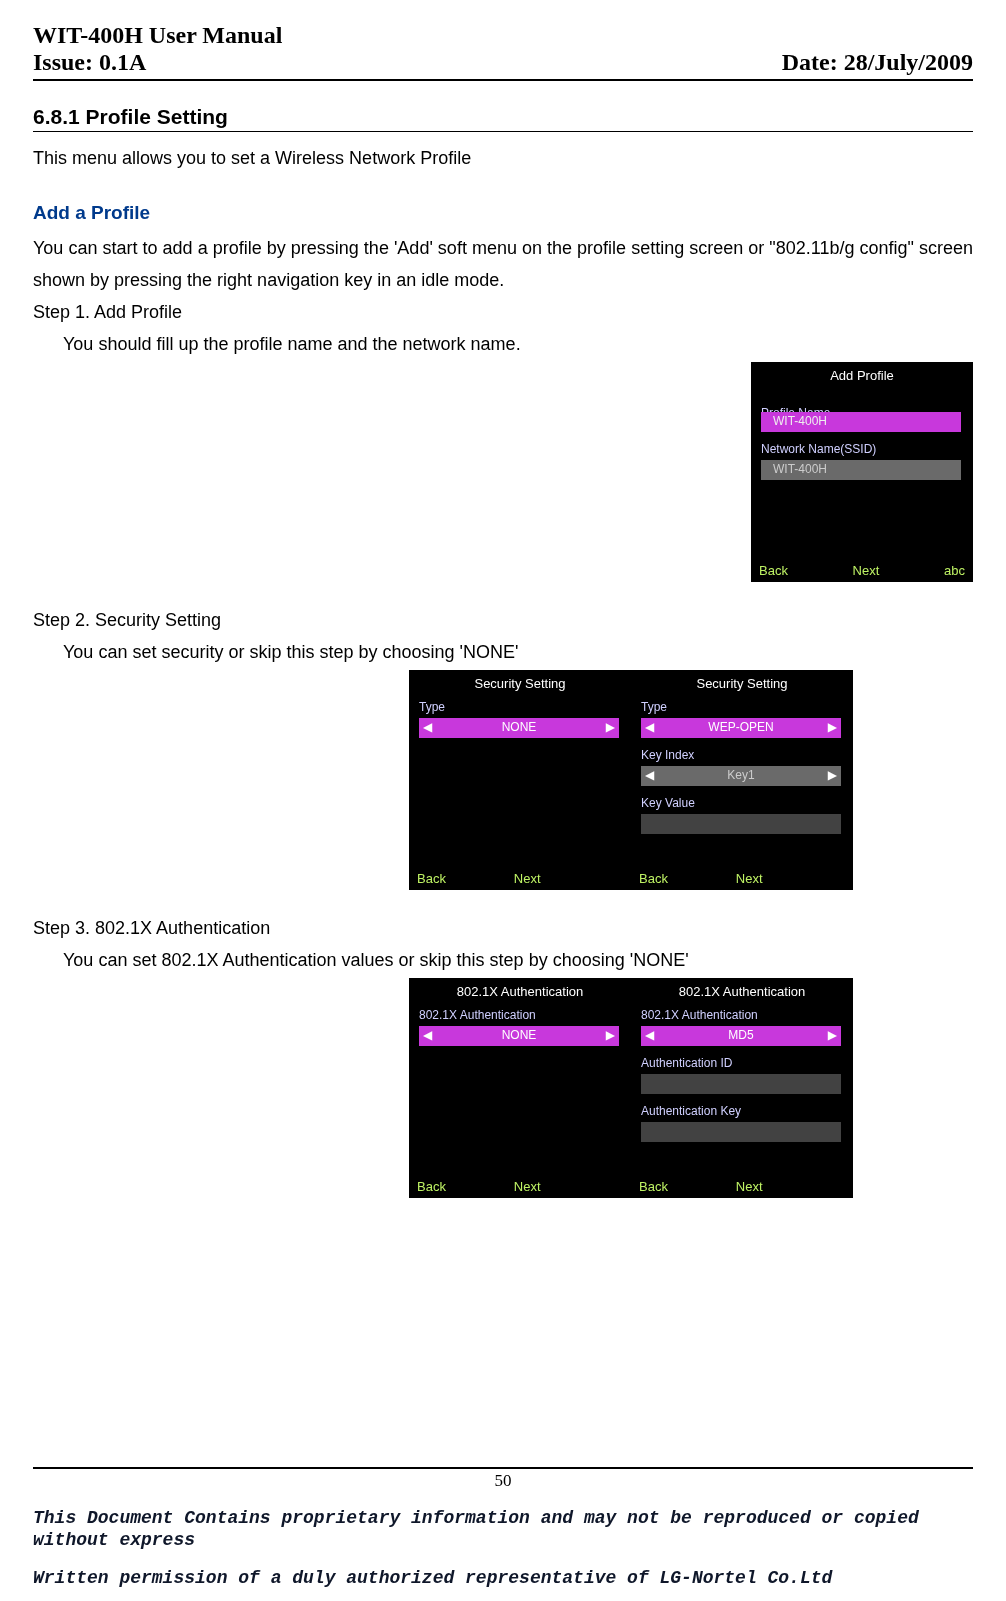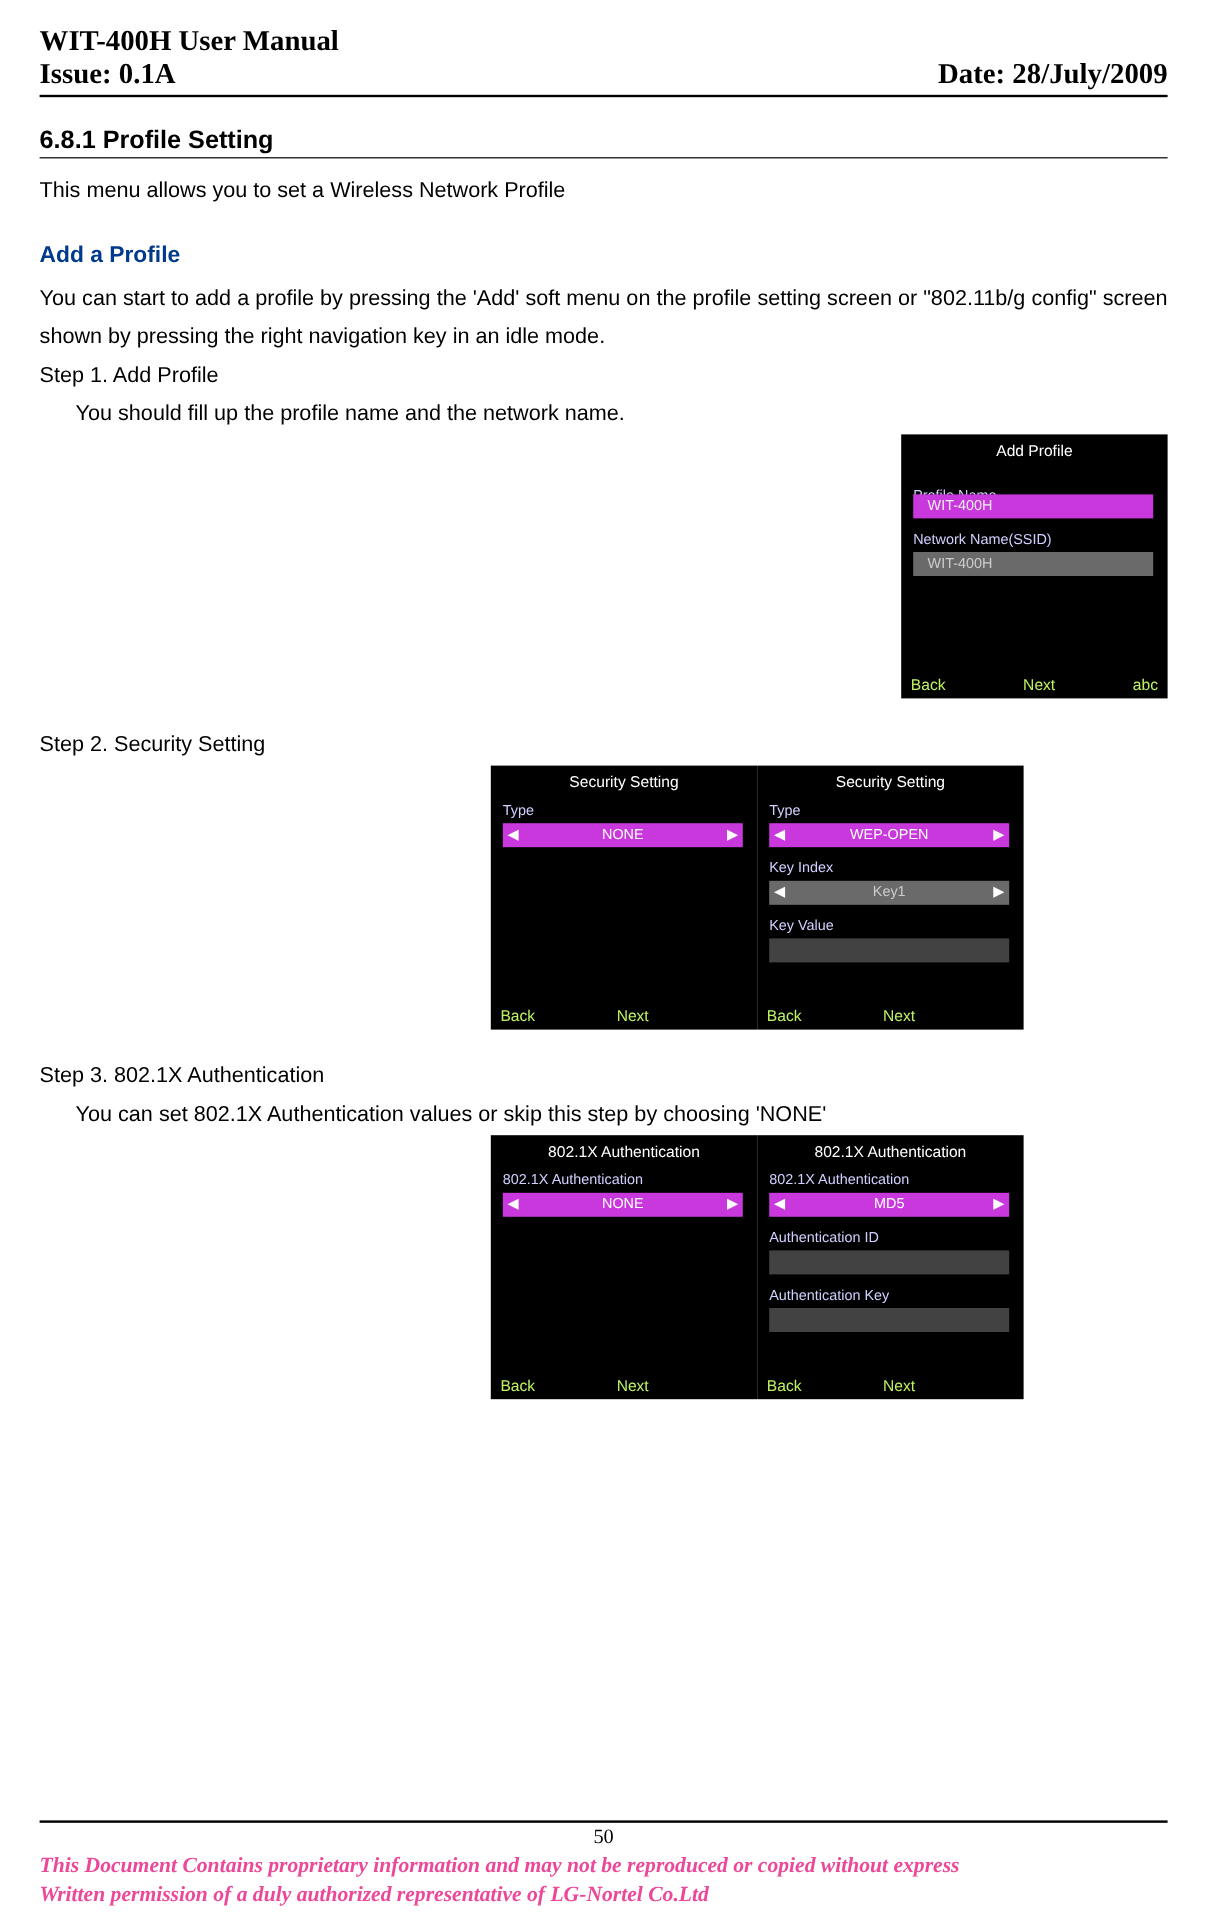--- a/index.html
+++ b/index.html
@@ -19,21 +19,21 @@
   .ph-field{position:absolute;left:10px;width:200px;height:20px;box-sizing:border-box;font-size:12px;padding:2px 12px;}
   .mag{background:#c838dc;color:#eee;}
   .gray{background:#6a6a6a;color:#ccc;}
   .dark{background:#424242;color:#ccc;}
   .mag-sel{background:#c838dc;text-align:center;color:#fff;}
   .arrow-l,.arrow-r{position:absolute;top:2px;font-size:12px;color:#fff;}
   .arrow-l{left:4px;} .arrow-r{right:4px;}
   .ph-soft{position:absolute;bottom:4px;width:100%;display:flex;justify-content:space-between;font-size:13px;color:#bef264;padding:0 8px;box-sizing:border-box;gap:48px;}
   .footer-rule{border:0;border-top:2px solid #000;margin:4px 0 0 0;}
   .pg-num{text-align:center;font-family:"Times New Roman",serif;font-size:17px;margin-top:2px;}
-  .disclaimer{font-family:Liberation Serif, serif;font-style:italic;font-weight:bold;color:#ec4899;font-size:18px;line-height:22px;margin-top:2px;}
+  .disclaimer{font-family:Liberation Mono, monospace;font-style:italic;font-weight:bold;color:#0f172a;font-size:18px;line-height:22px;margin-top:16px;}
 </style>
 </head>
 <body>
 
 <div class="page">
 
   <div class="hdr-row">
     <span>WIT-400H User Manual</span>
   </div>
   <div class="hdr-row">
@@ -61,20 +61,21 @@
       <div class="ph-field gray" style="top:98px">WIT-400H</div>
       <div class="ph-soft">
         <span>Back</span>
         <span>Next</span>
         <span>abc</span>
       </div>
     </div>
   </div>
 
   <div class="body-text" style="margin-top:22px">Step 2. Security Setting</div>
+  <div class="body-text indent">You can set security or skip this step by choosing 'NONE'</div>
 
   <div class="phone-row">
 
     <div class="phone">
       <div class="ph-title">Security Setting</div>
       <div class="ph-label" style="top:30px">Type</div>
       <div class="ph-field mag-sel" style="top:48px">
         <span class="arrow-l">◀</span>
         <span>NONE</span>
         <span class="arrow-r">▶</span>

